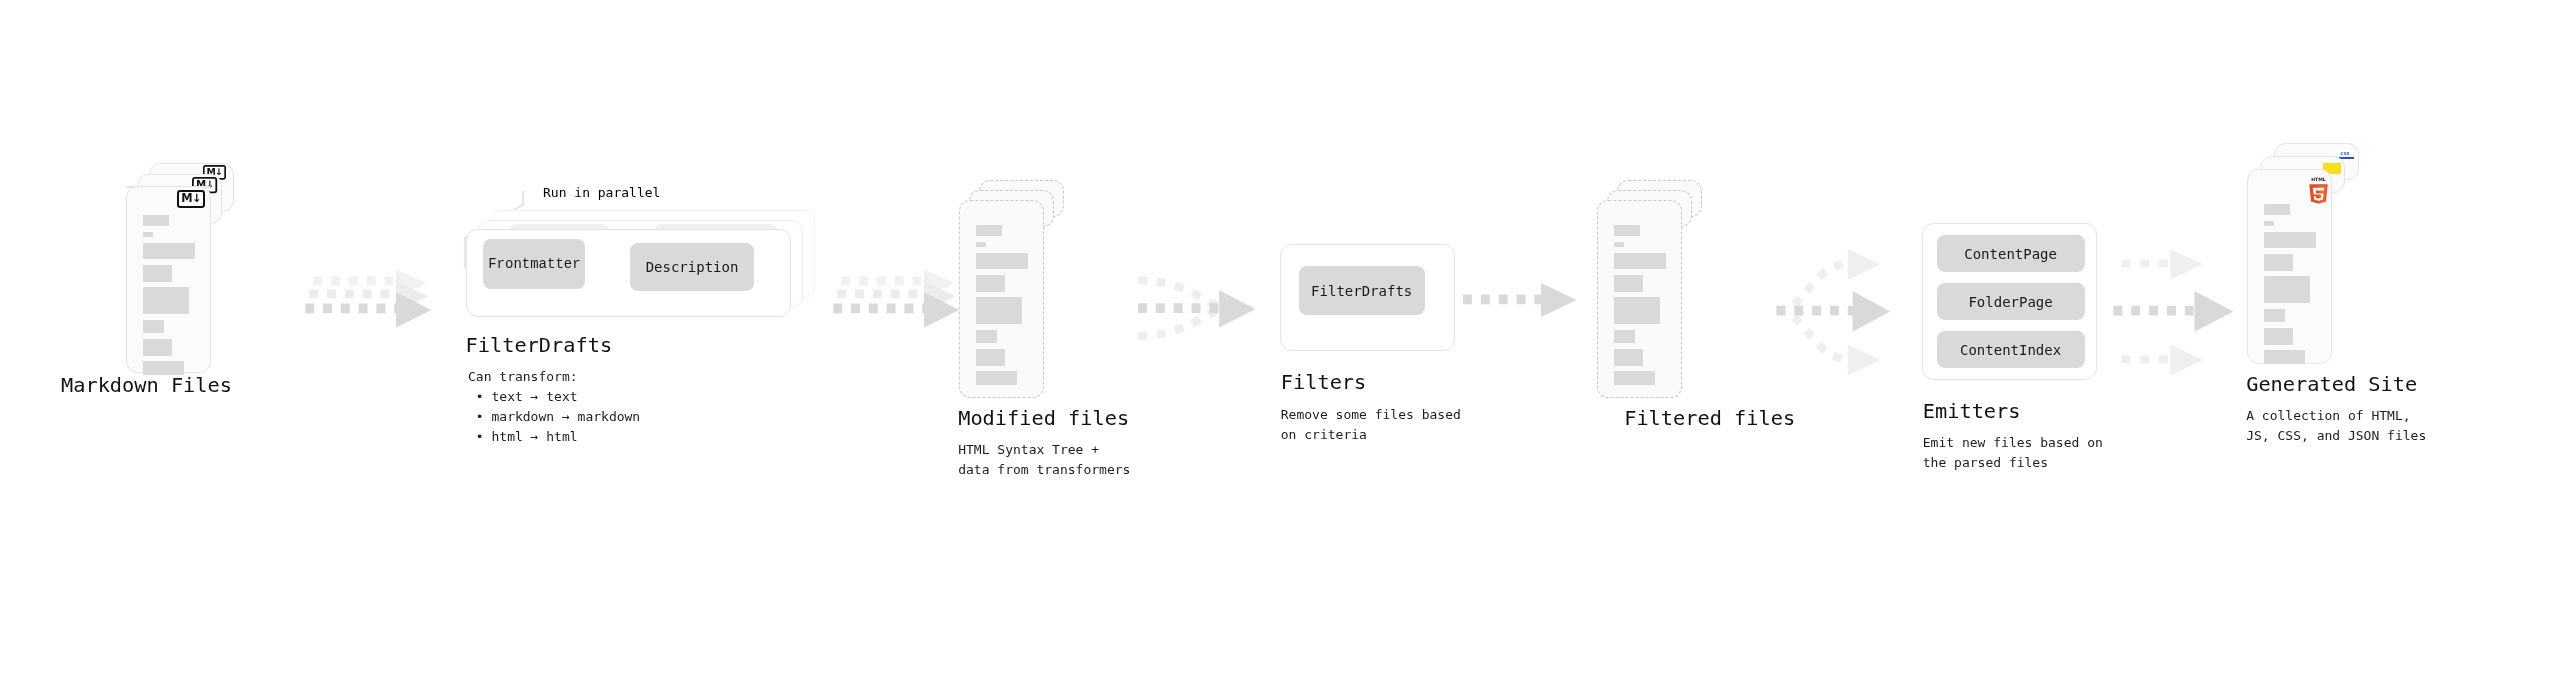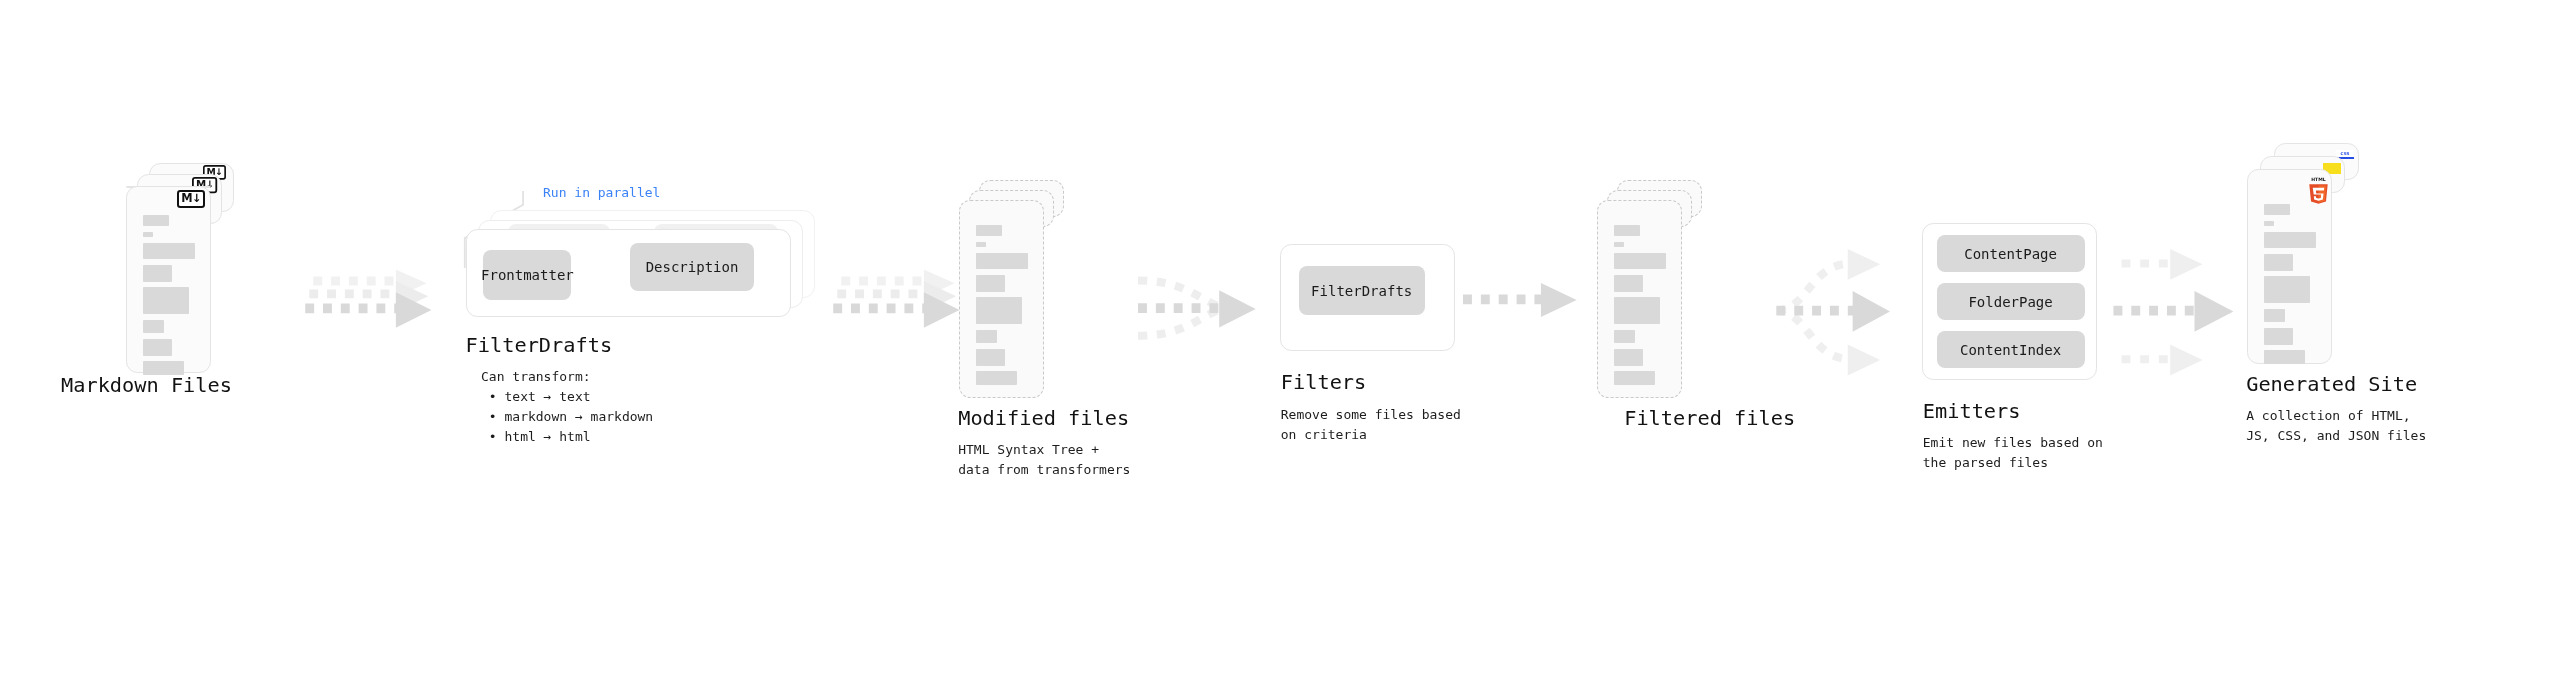--- a/index.html
+++ b/index.html
@@ -67,21 +67,21 @@
   .title {
     position: absolute;
     font-size: 20.3px; color: #121212; white-space: nowrap;
   }
   .sub {
     position: absolute;
     font-size: 13px; line-height: 1.55; color: #1d1d1d; white-space: pre;
   }
   .ghost-label {
     position: absolute;
-    font-size: 13px; color: #3b82f6; white-space: nowrap;
+    font-size: 13px; color: #000000; white-space: nowrap;
   }
 
   svg { position: absolute; overflow: visible; }
 </style>
 </head>
 <body>
 
 <div class="canvas">
 
   <div class="stage" style="left:126px; top:163px; width:211px; height:309px;">
@@ -150,29 +150,29 @@
         <polygon points="53,8 66,14 53,20" fill="#eeeeee"></polygon>
         <path d="M5 32 H52" stroke="#e6e6e6" stroke-width="3"></path>
         <polygon points="50,26 63,32 50,38" fill="#e6e6e6"></polygon>
         <path d="M0 51 H50" stroke="#d7d7d7" stroke-width="3"></path>
         <polygon points="48,45 62,51 48,57" fill="#d7d7d7"></polygon>
       </g>
     </svg>
 
     <div class="groupbox" style="left:10.6px; top:42px; width:325px; height:88px;"></div>
 
-    <div class="pill" style="left:28.4px; top:63px; width:88px; height:50px;">
+    <div class="pill" style="left:28.4px; top:52px; width:102px; height:50px;font-family:Liberation Mono, monospace;">
       <span>Frontmatter</span>
     </div>
     <div class="pill" style="left:175px; top:56px; width:124px; height:48px;">
       <span>Description</span>
     </div>
 
     <div class="title" style="left:10.6px; top:146px;">FilterDrafts</div>
-    <div class="sub" style="left:26px; top:180px;">Can transform:
+    <div class="sub" style="left:13px; top:180px;">Can transform:
  • text → text
  • markdown → markdown
  • html → html</div>
   </div>
 
   <svg style="left:833px; top:268px;" width="138" height="89" viewBox="0 0 170 110">
     <g fill="none">
       <path d="M10 16 H118" stroke="#f1f1f1" stroke-width="11" stroke-dasharray="11 11"></path>
       <polygon points="112,2 150,19 112,36" fill="#f1f1f1"></polygon>
       <path d="M5 32 H118" stroke="#ececec" stroke-width="11" stroke-dasharray="11 11"></path>

